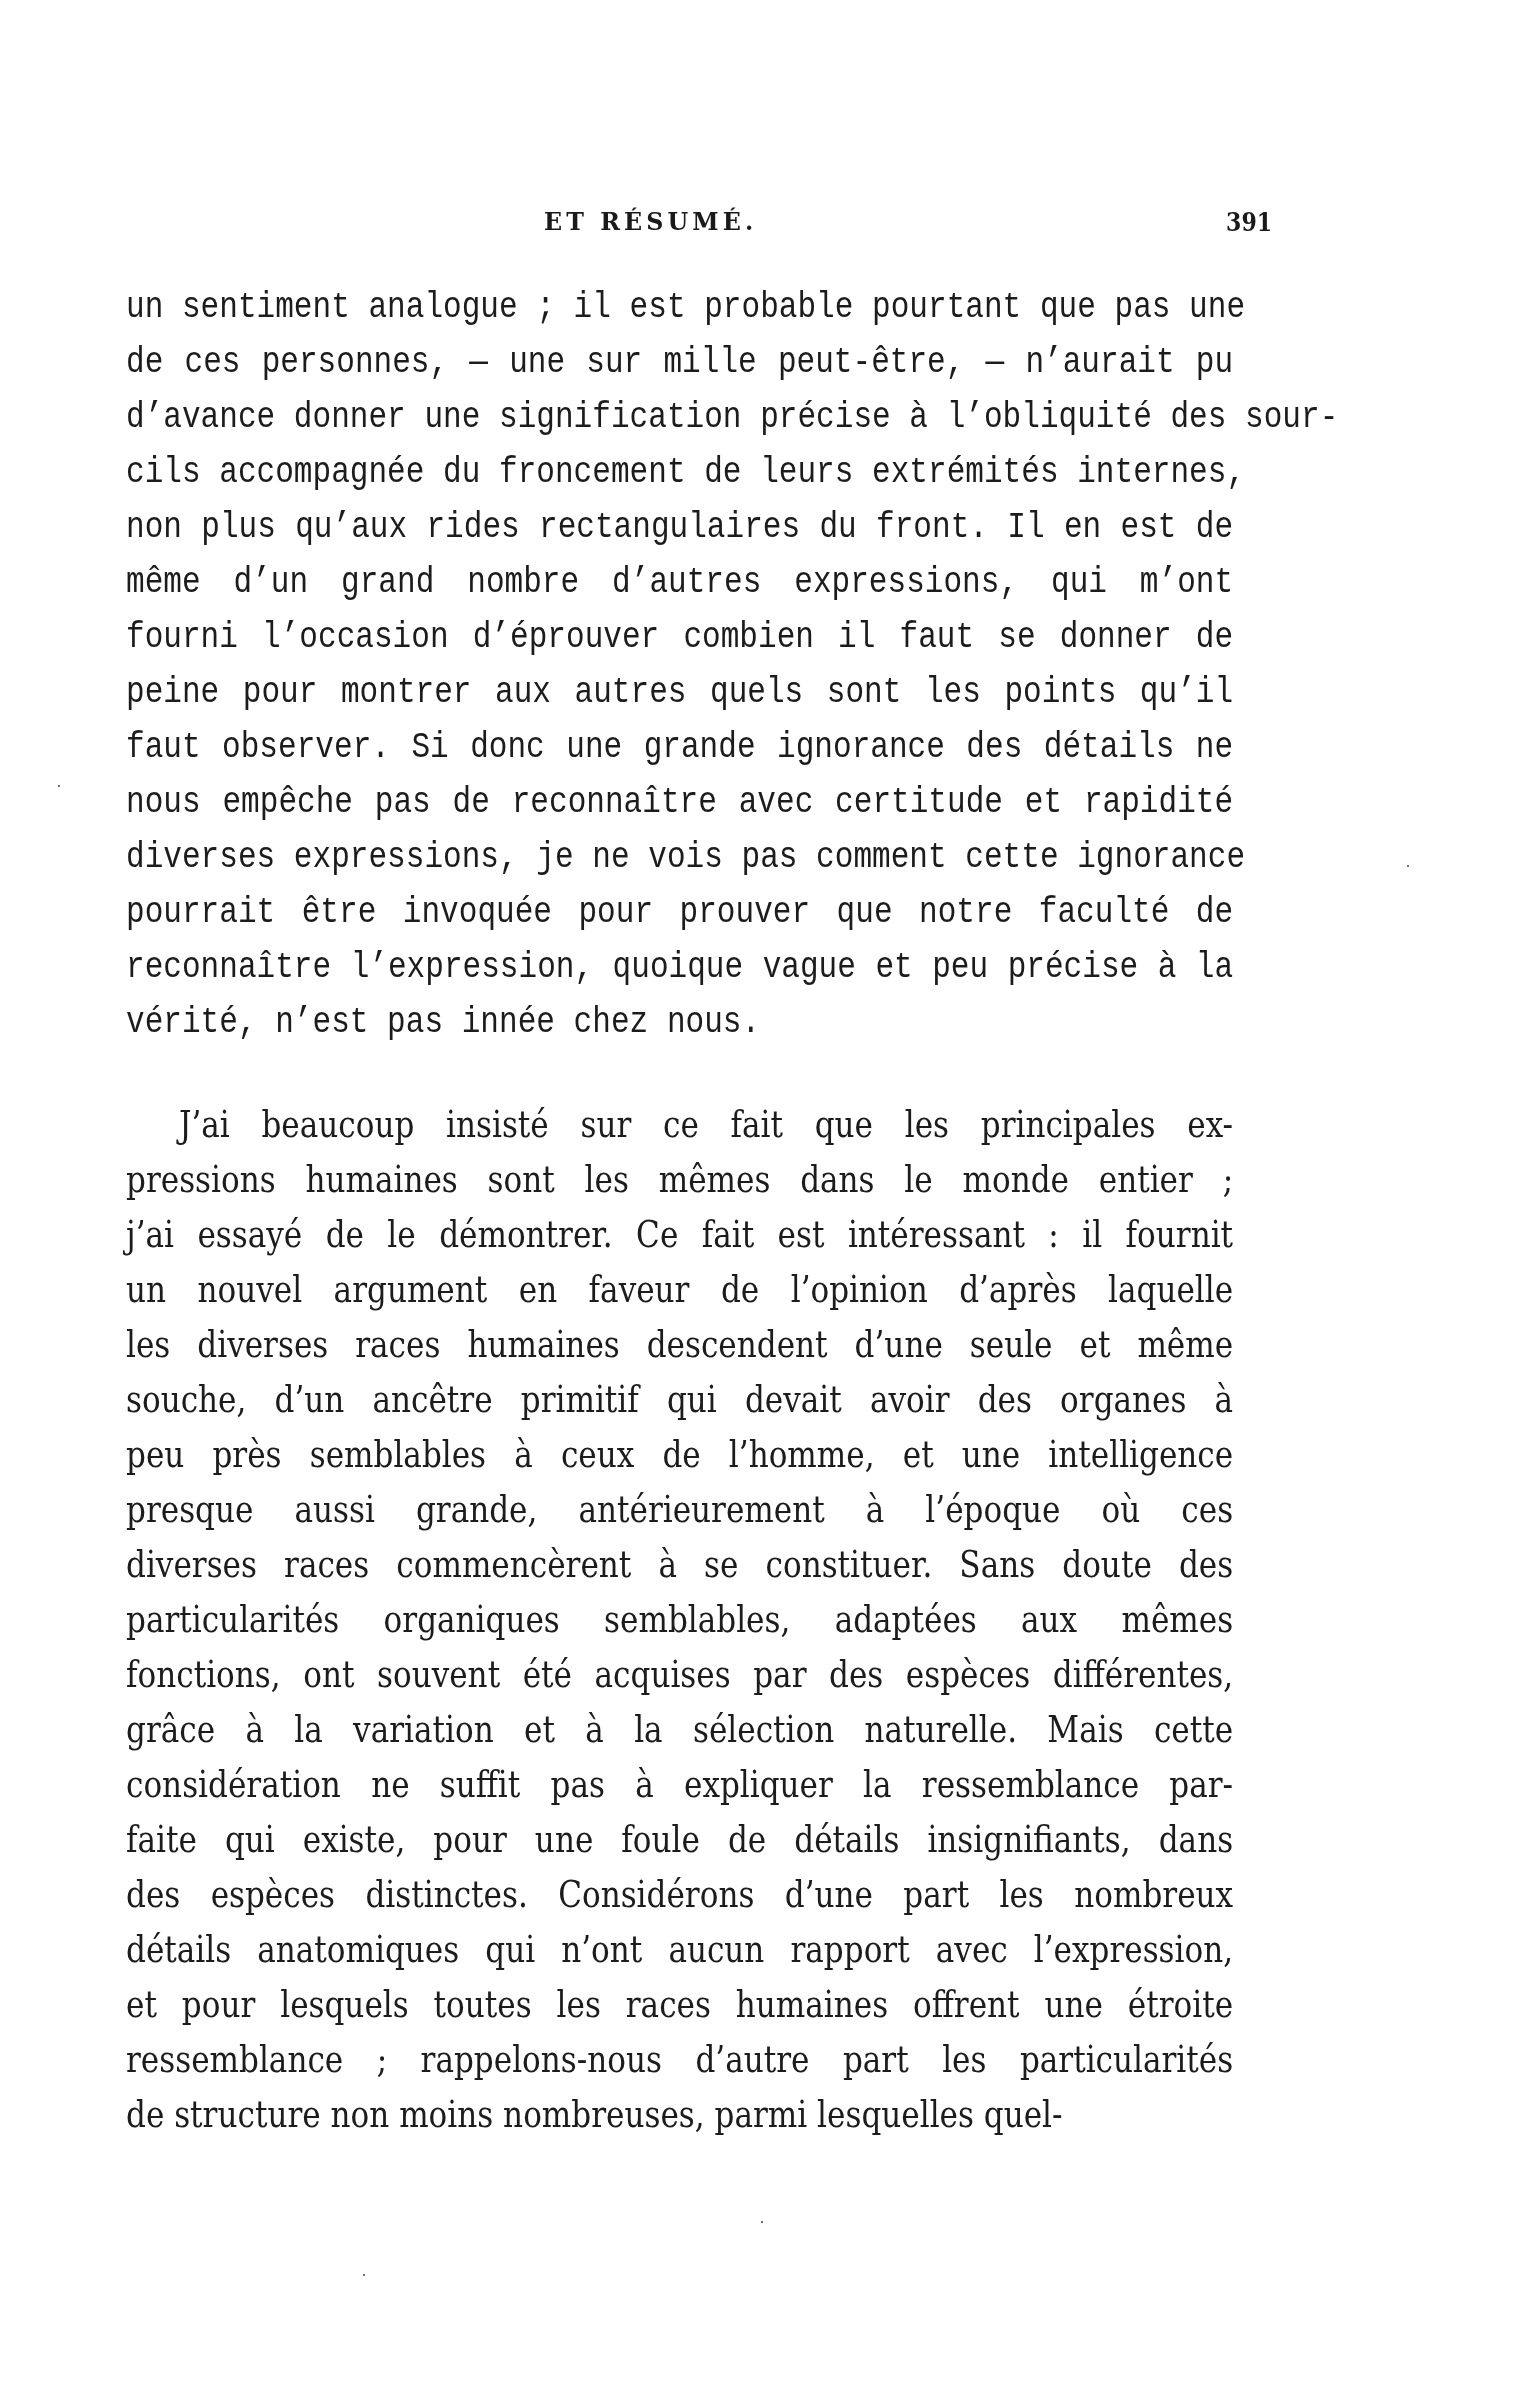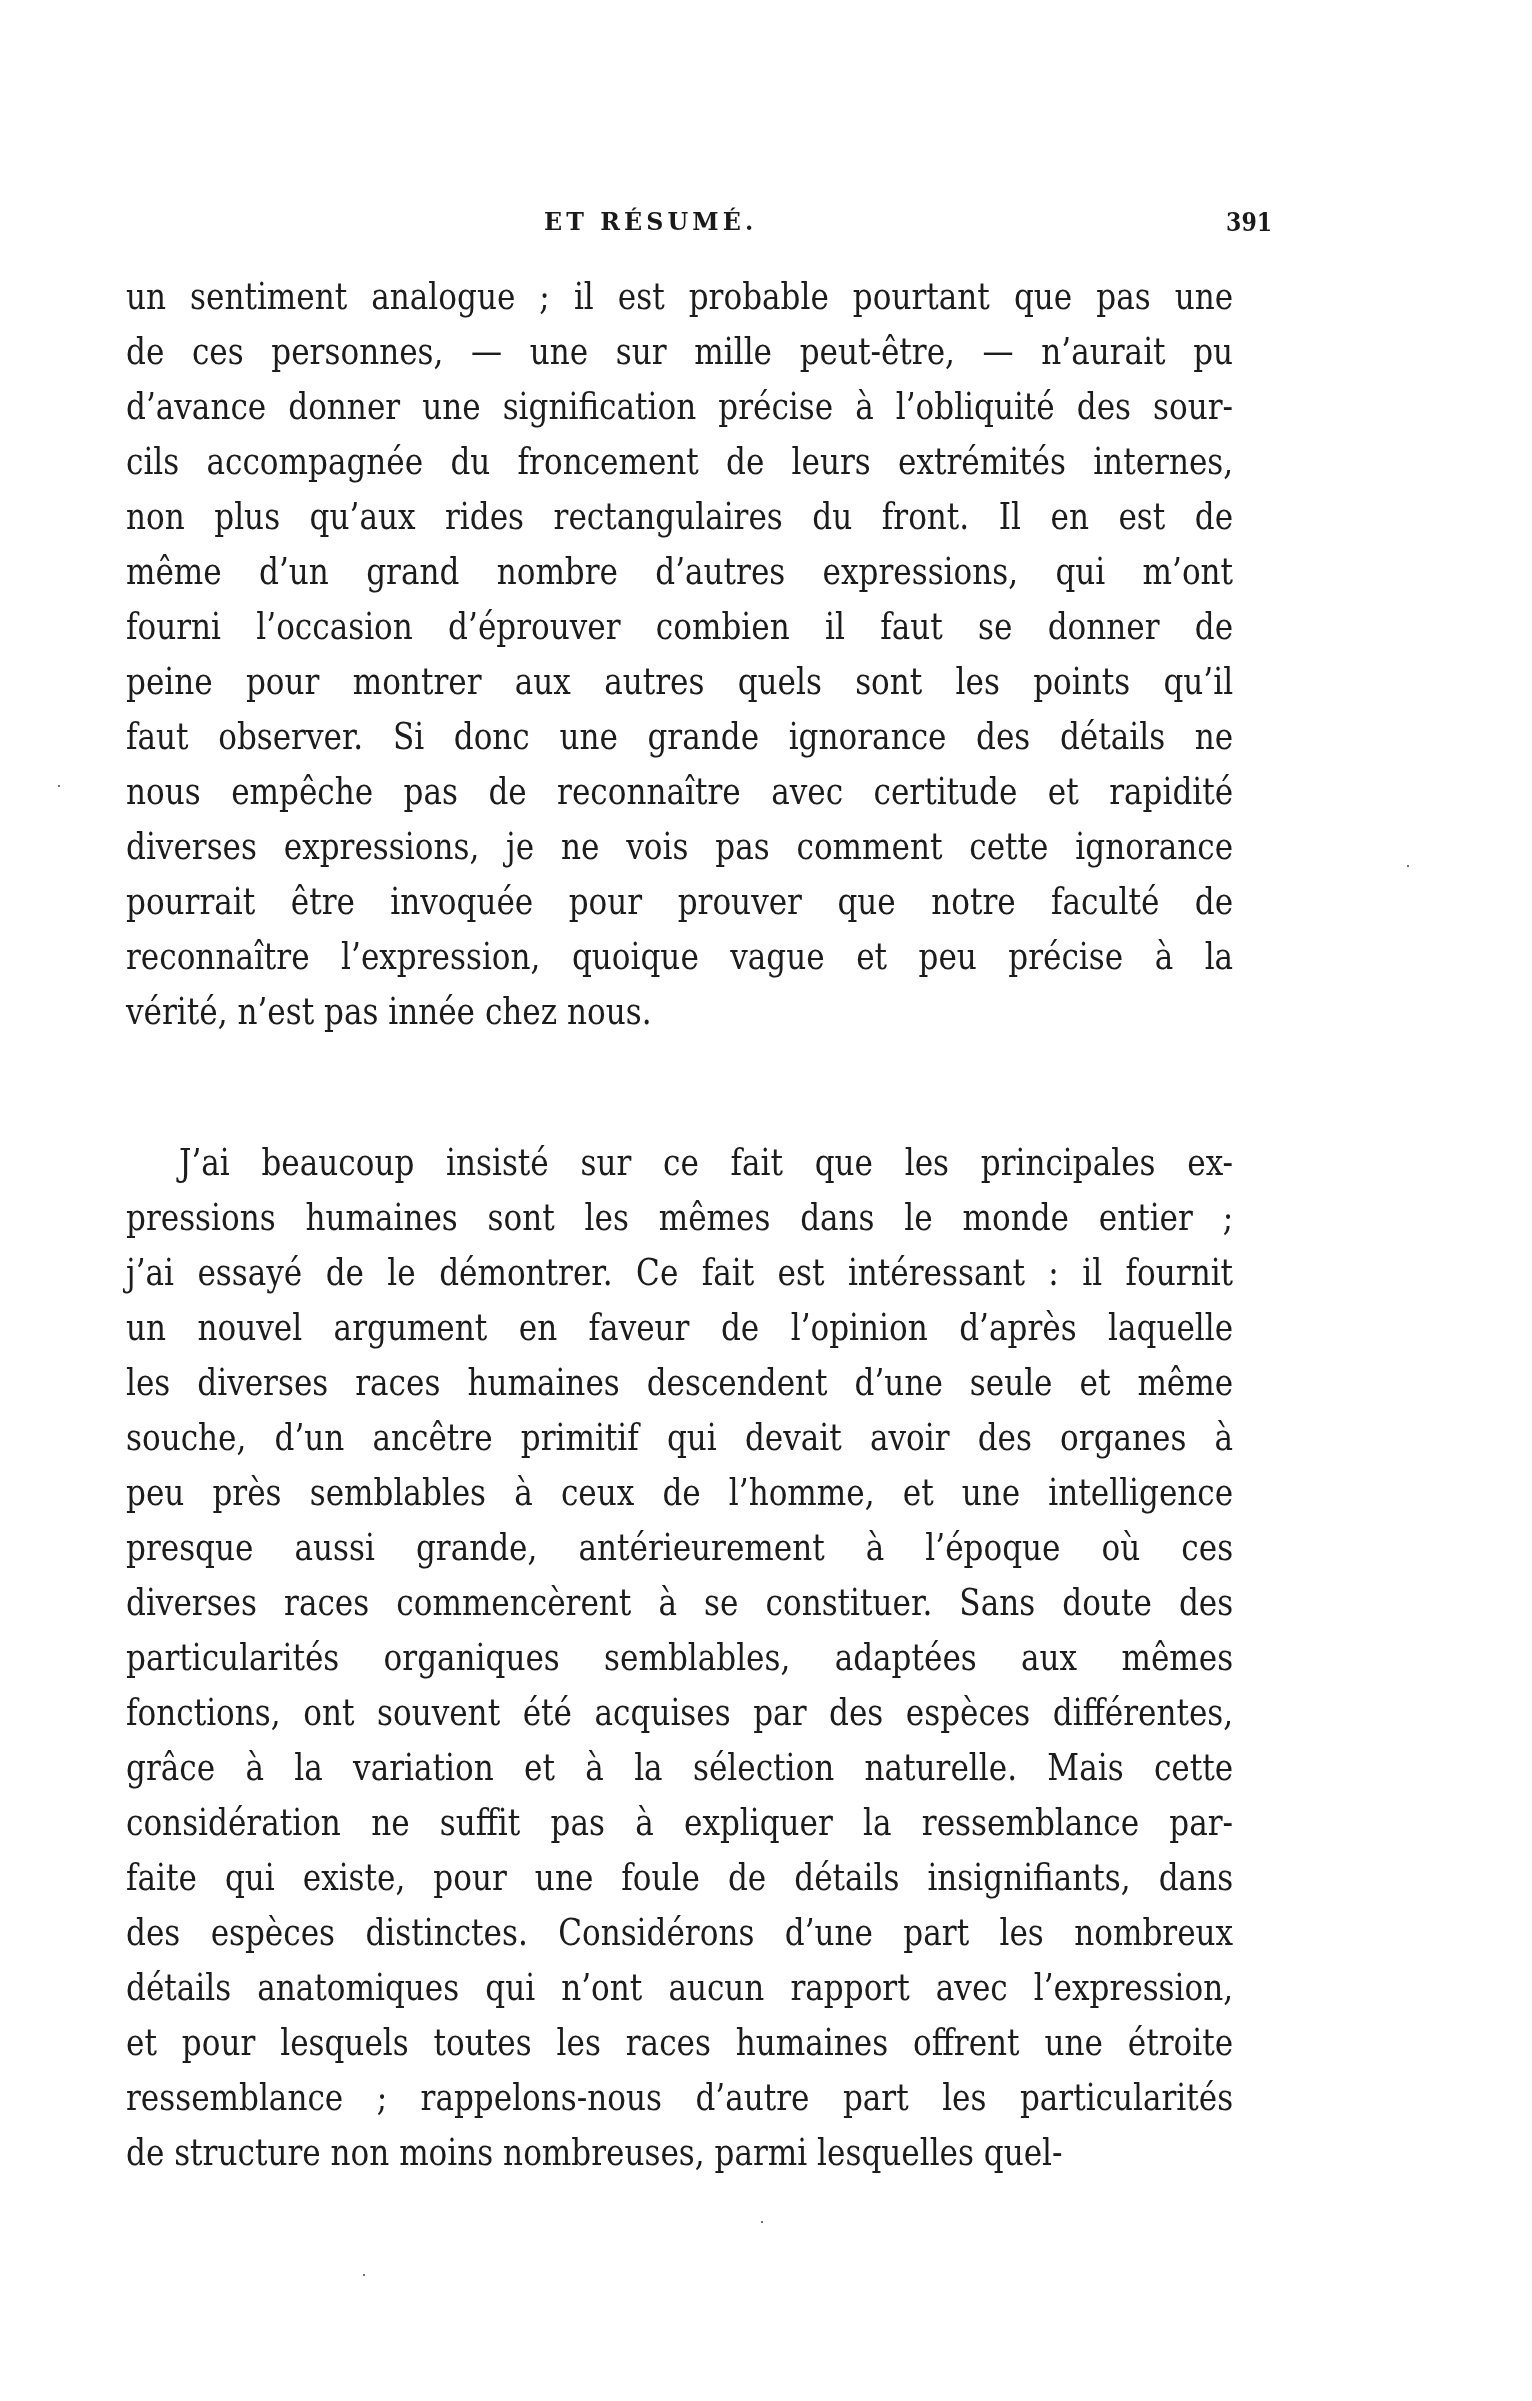--- a/index.html
+++ b/index.html
@@ -22,22 +22,22 @@
       font-family: "DejaVu Serif", serif; color: #1c1c1c;
       font-size: 37px; line-height: 55px;
     }
     .line {
       display: block; white-space: nowrap; text-align: justify;
       text-align-last: justify; height: 55px; overflow: visible;
       transform: scaleX(0.84); transform-origin: left top; width: 1318px;
     }
     .line.last { text-align-last: left; }
     .line.indent { padding-left: 63px; width: 1255px; }
-    #para-1 { top: 269px; }
-    #para-2 { top: 1097px; margin-top: 38px; }
+    #para-1 { top: 280px; font-family: Liberation Mono, monospace; }
+    #para-2 { top: 1097px; }
     .speck { position: absolute; width: 2.4px; height: 2.4px; background: #444; border-radius: 50%; }
   </style>
 </head>
 <body>
 
 <div class="page">
   <div class="running-head">ET RÉSUMÉ.</div>
   <div class="page-number">391</div>
 
   <div class="para" id="para-1">

